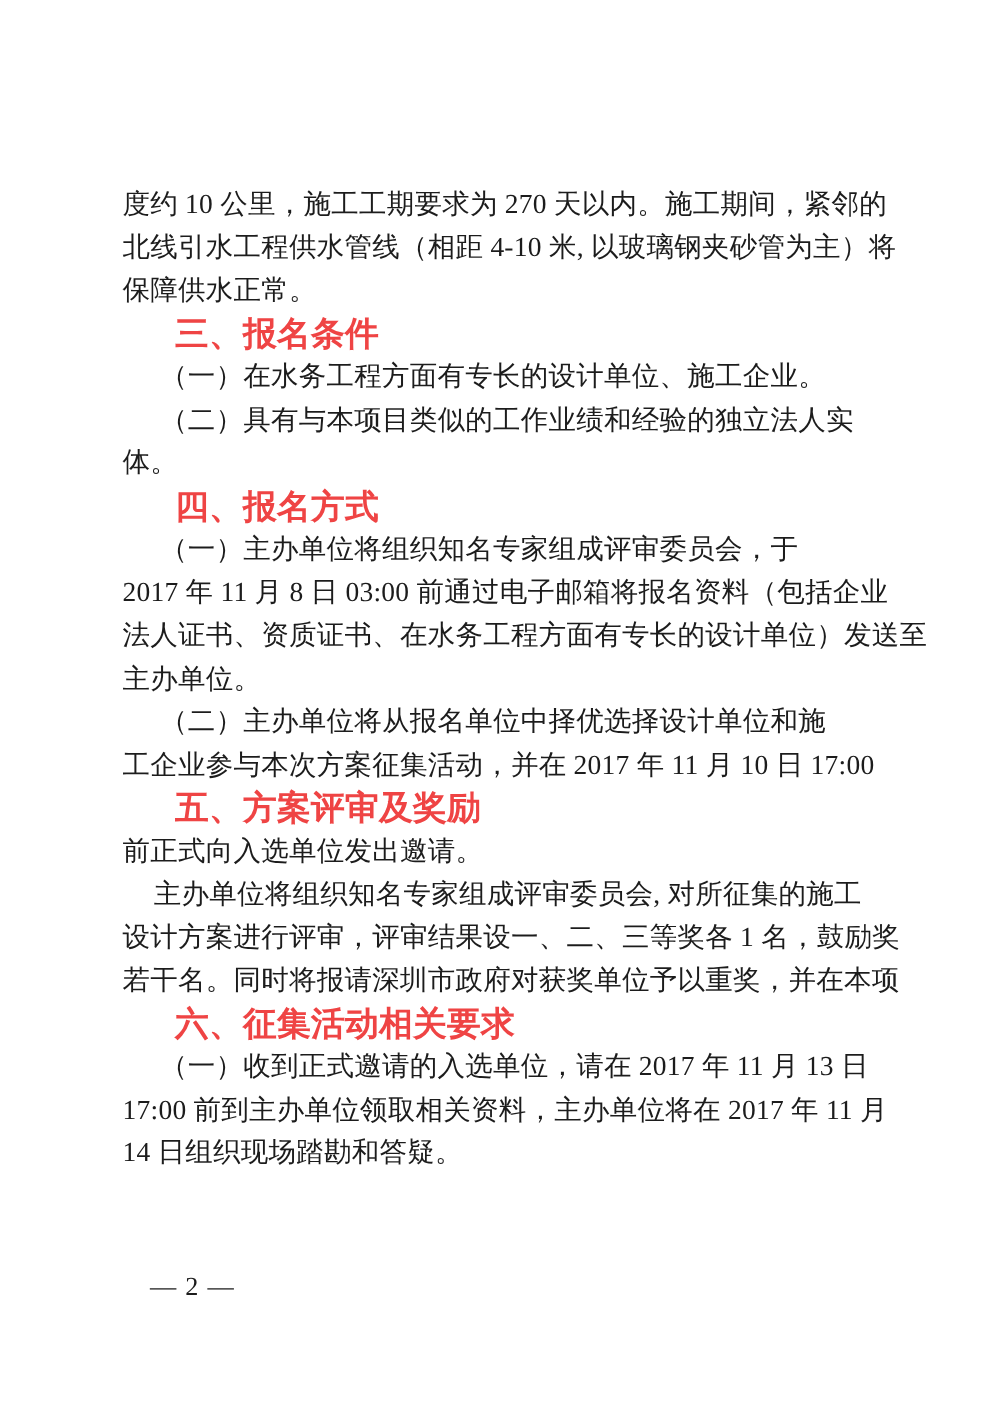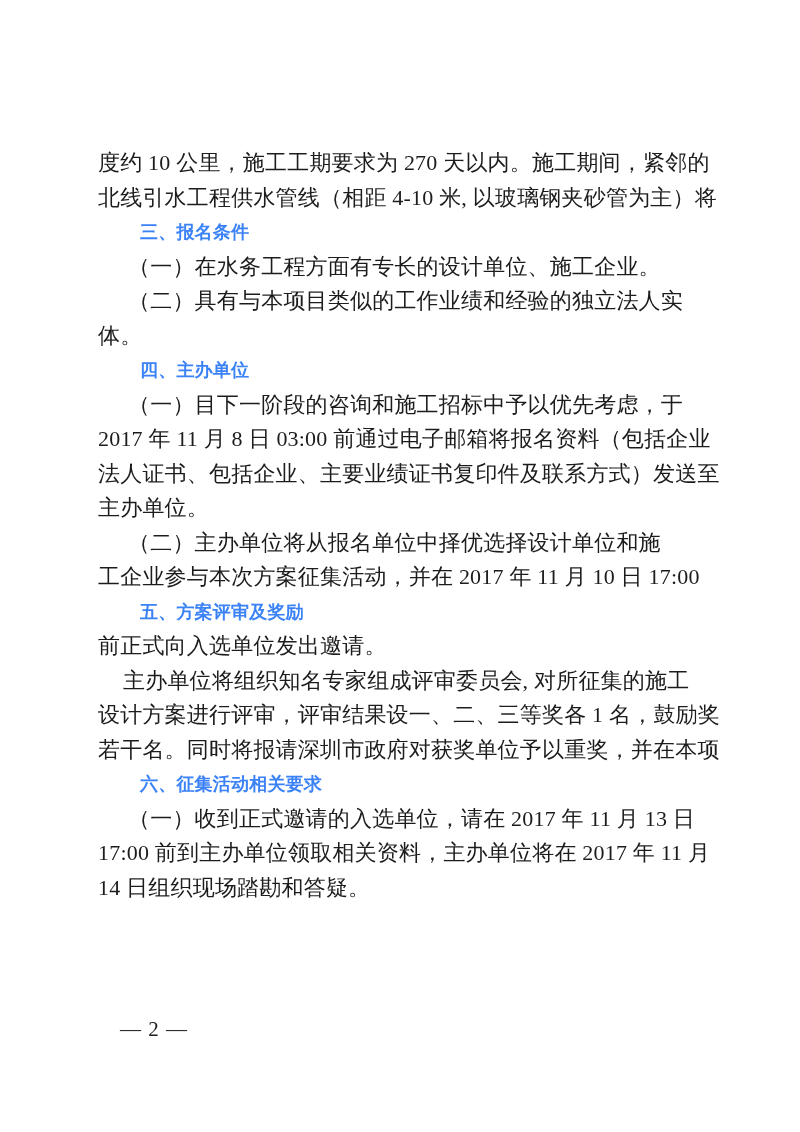--- a/index.html
+++ b/index.html
@@ -25,22 +25,22 @@
   .line {
     height: 34.5px;
     line-height: 34.5px;
     font-size: 22px;
     white-space: nowrap;
     letter-spacing: 0.2px;
   }
   .line.heading {
     font-family: "Liberation Sans", sans-serif;
     font-weight: 700;
-    font-size: 18px;
-    color: #3b82f6;
+    font-size: 27px;
+    color: #ef4444;
   }
   .ind-none    { padding-left: 0; }
   .ind-paren   { padding-left: 30px; }
   .ind-first   { padding-left: 25px; }
   .ind-heading { padding-left: 42px; }
   .footer {
     position: absolute;
     left: 120px;
     top: 1016px;
     font-size: 21px;
@@ -49,28 +49,29 @@
     color: #1c1c1c;
   }
 </style>
 </head>
 <body>
 
 <div class="page">
   <main class="content">
       <div class="line ind-none">度约 10 公里，施工工期要求为 270 天以内。施工期间，紧邻的</div>
       <div class="line ind-none">北线引水工程供水管线（相距 4-10 米, 以玻璃钢夹砂管为主）将</div>
+      <div class="line ind-none">保障供水正常。</div>
       <div class="line ind-heading heading">三、报名条件</div>
       <div class="line ind-paren">（一）在水务工程方面有专长的设计单位、施工企业。</div>
       <div class="line ind-paren">（二）具有与本项目类似的工作业绩和经验的独立法人实</div>
       <div class="line ind-none">体。</div>
-      <div class="line ind-heading heading">四、主办单位</div>
-      <div class="line ind-paren">（一）目下一阶段的咨询和施工招标中予以优先考虑，于</div>
+      <div class="line ind-heading heading">四、报名方式</div>
+      <div class="line ind-paren">（一）主办单位将组织知名专家组成评审委员会，于</div>
       <div class="line ind-none">2017 年 11 月 8 日 03:00 前通过电子邮箱将报名资料（包括企业</div>
-      <div class="line ind-none">法人证书、包括企业、主要业绩证书复印件及联系方式）发送至</div>
+      <div class="line ind-none">法人证书、资质证书、在水务工程方面有专长的设计单位）发送至</div>
       <div class="line ind-none">主办单位。</div>
       <div class="line ind-paren">（二）主办单位将从报名单位中择优选择设计单位和施</div>
       <div class="line ind-none">工企业参与本次方案征集活动，并在 2017 年 11 月 10 日 17:00</div>
       <div class="line ind-heading heading">五、方案评审及奖励</div>
       <div class="line ind-none">前正式向入选单位发出邀请。</div>
       <div class="line ind-first">主办单位将组织知名专家组成评审委员会, 对所征集的施工</div>
       <div class="line ind-none">设计方案进行评审，评审结果设一、二、三等奖各 1 名，鼓励奖</div>
       <div class="line ind-none">若干名。同时将报请深圳市政府对获奖单位予以重奖，并在本项</div>
       <div class="line ind-heading heading">六、征集活动相关要求</div>
       <div class="line ind-paren">（一）收到正式邀请的入选单位，请在 2017 年 11 月 13 日</div>

